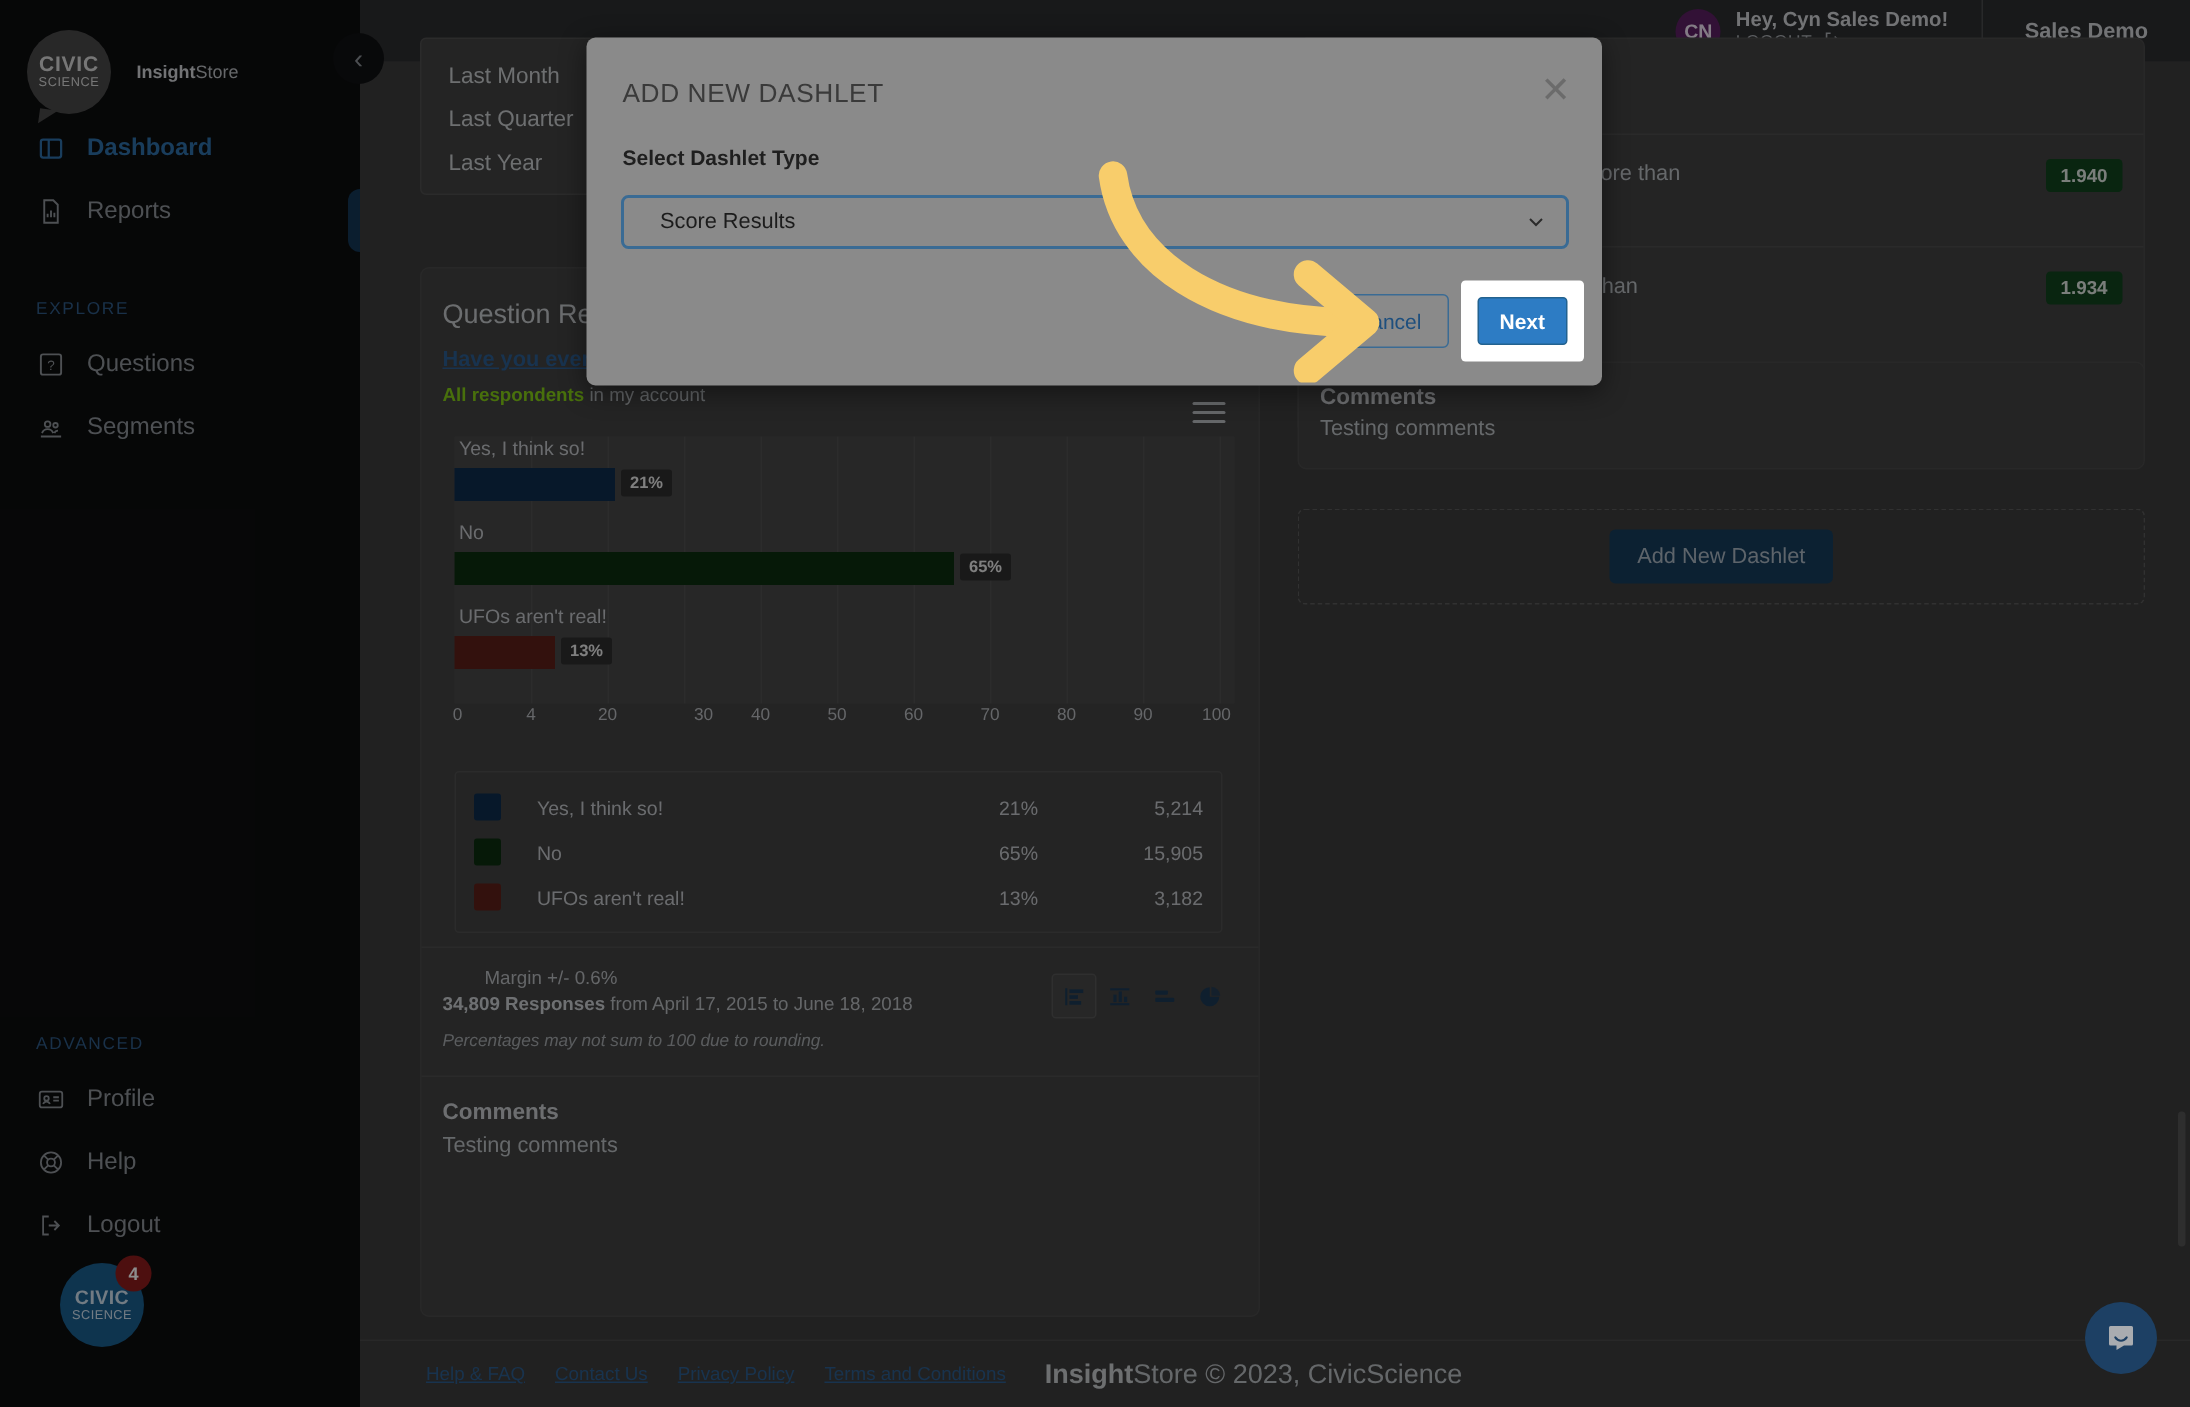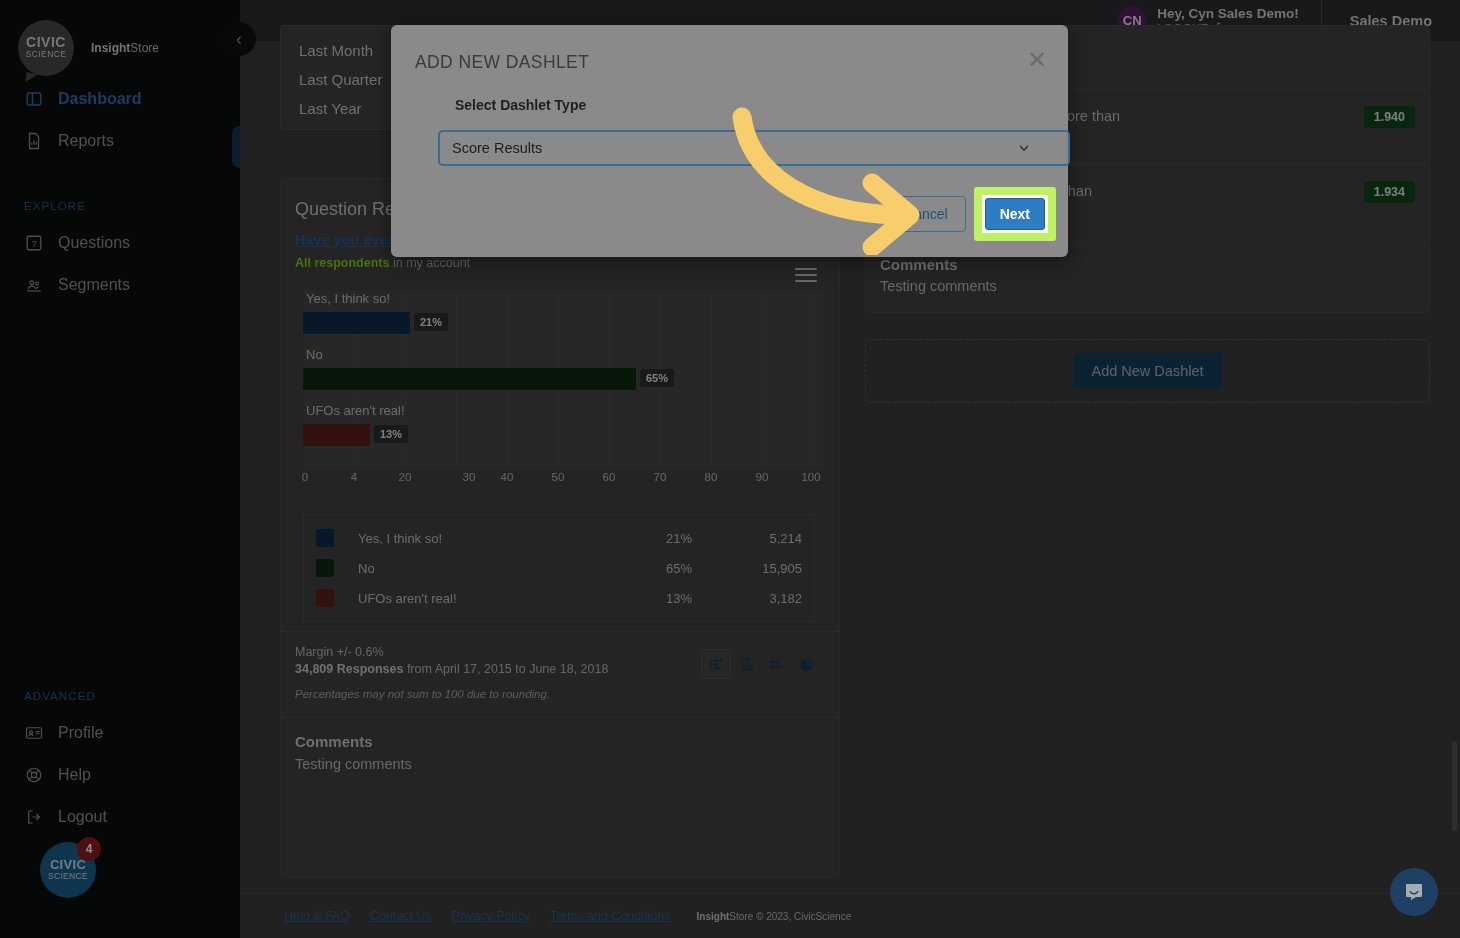--- a/index.html
+++ b/index.html
@@ -139,21 +139,21 @@
   }
   .legend-row { display:flex; align-items:center; height: 30px; font-size: 13px; color: #c1c4c8; }
   .legend-swatch { width: 18px; height: 18px; border-radius: 2px; }
   .legend-name { margin-left: 24px; flex: 1; }
   .legend-pct { width: 90px; text-align: right; }
   .legend-n { width: 110px; text-align: right; }
 
   .divider { position:absolute; left:0; right:0; height:1px; background:#4d4d4d; }
 
   .meta { position: absolute; left: 14px; top: 466px; font-size: 12.5px; color: #b7babe; }
-  .meta .m1 { padding-bottom: 3px; }
+  .meta .m1 { padding-bottom: 3px; margin-left: 28px; }
   .meta .m2 b { color: #c9ccd0; }
   .meta .m3 { font-style: italic; font-size: 11.5px; color: #a4a8ac; padding-top: 12px; }
 
   .chart-tools { position: absolute; right: 18px; top: 470px; display:flex; }
   .tool-btn { width: 30px; height: 30px; display:flex; align-items:center; justify-content:center;
               border-radius:3px; cursor:pointer;}
   .tool-btn.sel { background: #474747; border: 1px solid #565656; }
   .tool-btn svg { width: 17px; height: 17px; }
 
   .comments-sec { position: absolute; left: 0; right: 0; top: 538px; padding: 16px 14px; }
@@ -183,21 +183,21 @@
   .add-btn {
     background: #173c5c; color: #a9b6c2; font-size: 14.5px; font-weight: normal;
     padding: 10px 18px; border-radius: 4px; border: none; cursor: pointer;
   }
 
   
   .footer { position: absolute; left: 240px; bottom: 0; right: 0; height: 45px;
             background: #3d3d3d; border-top: 1px solid #4a4a4a;
             display:flex; align-items:center; padding-left: 44px; gap: 20px; }
   .footer a { font-size: 12.5px; color: #2d5d8e; text-decoration: underline; cursor:pointer; }
-  .footer .copy { font-size: 10px; color: #b9bdc1; margin-left: 6px; }
+  .footer .copy { font-size: 18px; color: #b9bdc1; margin-left: 6px; }
   .footer .copy b { color: #c7cacd; }
 
   .intercom {
     position: absolute; right: 22px; bottom: 22px; width: 48px; height: 48px;
     border-radius: 50%; background: #1d4064; display:flex; align-items:center; justify-content:center;
     cursor: pointer; z-index: 45;
   }
   .intercom svg { width: 24px; height: 24px; }
 
   .scroll-hint { position:absolute; right: 3px; top: 700px; width: 5px; height: 90px;
@@ -208,38 +208,38 @@
     position: absolute; left: 391px; top: 25px; width: 677px; height: 232px;
     background: #8a8a8a; border-radius: 6px; z-index: 60;
     box-shadow: 0 4px 18px rgba(0,0,0,.45);
   }
   .modal-title { font-size: 17.5px; letter-spacing: .4px; color: #3a3a3a;
                  padding: 27px 0 0 24px; }
   .modal-close { position:absolute; right: 18px; top: 22px; width: 26px; height:26px;
                  display:flex; align-items:center; justify-content:center;
                  color:#6b6b6b; font-size: 24px; cursor: pointer; font-weight: 300; }
   .modal-label { font-size: 14px; font-weight: bold; color: #1f1f1f;
-                 padding: 24px 16px 0 24px; margin-left: 40px; }
+                 padding: 24px 16px 0 24px; }
   .select-wrap { position: absolute; left: 23px; top: 105px; width: 632px; height: 36px; }
   .select-box {
     width: 100%; height: 100%; background: transparent;
     border: 2px solid #3a6b94; border-radius: 5px;
-    font-size: 14.5px; color: #1c1c1c; padding: 0 12px;
+    font-size: 14.5px; color: #1c1c1c; padding: 0 24px;
     font-family: "Liberation Sans", sans-serif;
-    display:flex; align-items:center; cursor: pointer; margin-left: 24px;
+    display:flex; align-items:center; cursor: pointer;
   }
   .select-caret { position:absolute; right: 14px; top: 10px; color:#2b2b2b; font-size: 15px; }
   .modal-actions { position:absolute; right: 12px; bottom: 16px; display:flex; align-items:center; gap: 8px;}
   .btn-cancel {
     background: transparent; border: 1px solid #3a6b94; border-radius: 4px;
     color: #1e4f7e; font-size: 14px; padding: 9px 17px; cursor: pointer;
     font-family: "Liberation Sans", sans-serif;
   }
   .btn-next-hl {
-    background: #bef264; padding: 8px; border-radius: 3px;
+    background: #ffffff; padding: 8px; border-radius: 3px;
     display:flex; align-items:flex-end; justify-content:center;
   }
   .btn-next-inner { background: #ffffff; padding: 3px; }
   .btn-next {
     background: #2d7cc4; border: 1px solid #23628f; border-radius: 3px;
     color: #fff; font-size: 14px; font-weight: bold; padding: 7px 14px; cursor: pointer;
     font-family: "Liberation Sans", sans-serif;
   }
 
   .anno-arrow { position: absolute; left: 720px; top: 105px; width: 230px; height: 150px;

